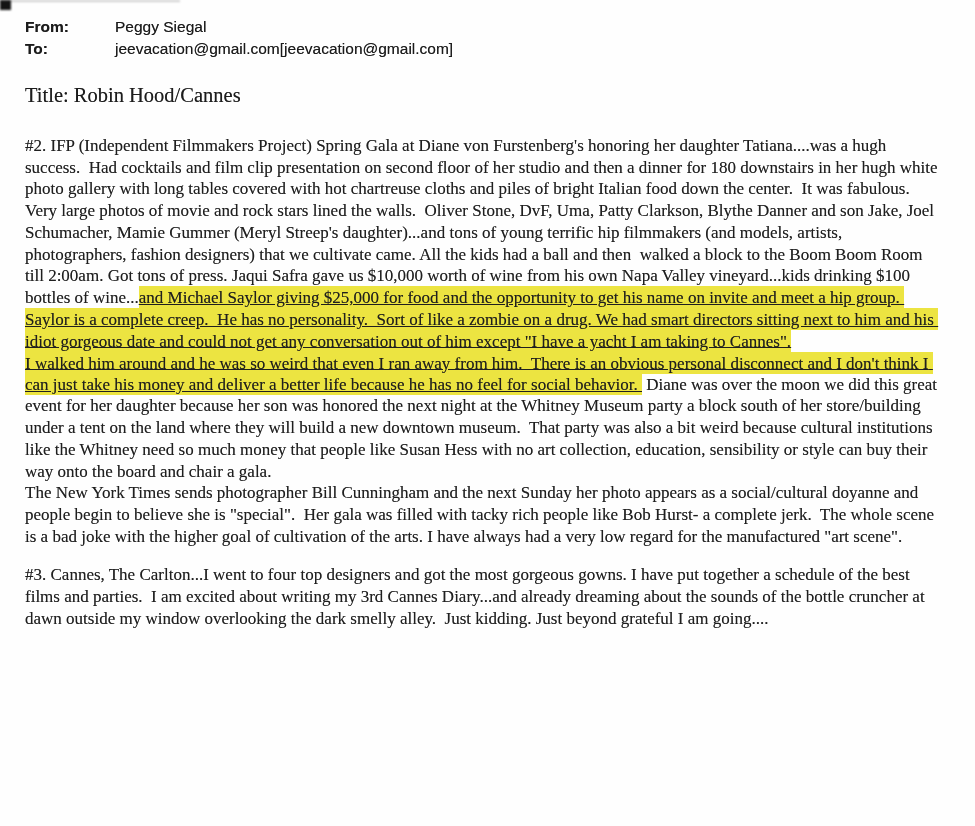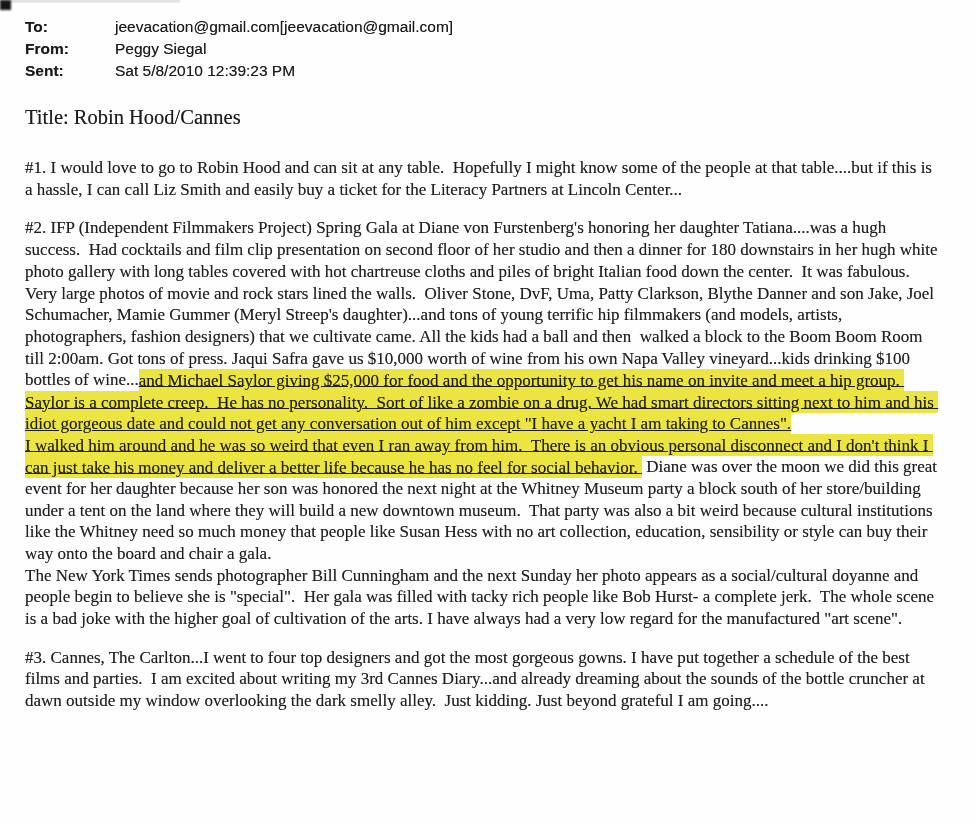--- a/index.html
+++ b/index.html
@@ -64,35 +64,30 @@
 </style>
 </head>
 <body>
 
 <div class="page">
   <div class="corner-mark"></div>
   <div class="edge-smudge"></div>
 
   <div class="header">
     <div class="header-row">
-      <span class="header-label">To:</span>
-      <span class="header-value">jeevacation@gmail.com[jeevacation@gmail.com]</span>
-    </div>
-    <div class="header-row">
       <span class="header-label">From:</span>
       <span class="header-value">Peggy Siegal</span>
     </div>
     <div class="header-row">
-      <span class="header-label">Sent:</span>
-      <span class="header-value">Sat 5/8/2010 12:39:23 PM</span>
+      <span class="header-label">To:</span>
+      <span class="header-value">jeevacation@gmail.com[jeevacation@gmail.com]</span>
     </div>
   </div>
 
   <div class="doc-title">Title: Robin Hood/Cannes</div>
 
   <div class="body">
-      <p class="para"><span>#1. I would love to go to Robin Hood and can sit at any table.  Hopefully I might know some of the people at that table....but if this is a hassle, I can call Liz Smith and easily buy a ticket for the Literacy Partners at Lincoln Center...</span></p>
       <p class="para"><span>#2. IFP (Independent Filmmakers Project) Spring Gala at Diane von Furstenberg's honoring her daughter Tatiana....was a hugh success.  Had cocktails and film clip presentation on second floor of her studio and then a dinner for 180 downstairs in her hugh white photo gallery with long tables covered with hot chartreuse cloths and piles of bright Italian food down the center.  It was fabulous. Very large photos of movie and rock stars lined the walls.  Oliver Stone, DvF, Uma, Patty Clarkson, Blythe Danner and son Jake, Joel Schumacher, Mamie Gummer (Meryl Streep's daughter)...and tons of young terrific hip filmmakers (and models, artists, photographers, fashion designers) that we cultivate came. All the kids had a ball and then  walked a block to the Boom Boom Room till 2:00am. Got tons of press. Jaqui Safra gave us $10,000 worth of wine from his own Napa Valley vineyard...kids drinking $100 bottles of wine...</span><span class="hl" style="background: rgb(236, 228, 65);">and Michael Saylor giving $25,000 for food and the opportunity to get his name on invite and meet a hip group. Saylor is a complete creep.  He has no personality.  Sort of like a zombie on a drug. We had smart directors sitting next to him and his idiot gorgeous date and could not get any conversation out of him except "I have a yacht I am taking to Cannes".
 </span><span class="hl" style="background: rgb(236, 228, 65);">I walked him around and he was so weird that even I ran away from him.  There is an obvious personal disconnect and I don't think I can just take his money and deliver a better life because he has no feel for social behavior. </span><span> Diane was over the moon we did this great event for her daughter because her son was honored the next night at the Whitney Museum party a block south of her store/building under a tent on the land where they will build a new downtown museum.  That party was also a bit weird because cultural institutions like the Whitney need so much money that people like Susan Hess with no art collection, education, sensibility or style can buy their way onto the board and chair a gala.
 </span><span>The New York Times sends photographer Bill Cunningham and the next Sunday her photo appears as a social/cultural doyanne and people begin to believe she is "special".  Her gala was filled with tacky rich people like Bob Hurst- a complete jerk.  The whole scene is a bad joke with the higher goal of cultivation of the arts. I have always had a very low regard for the manufactured "art scene".</span></p>
       <p class="para"><span>#3. Cannes, The Carlton...I went to four top designers and got the most gorgeous gowns. I have put together a schedule of the best films and parties.  I am excited about writing my 3rd Cannes Diary...and already dreaming about the sounds of the bottle cruncher at dawn outside my window overlooking the dark smelly alley.  Just kidding. Just beyond grateful I am going....</span></p>
     </div>
 </div>
 
 </body></html>

